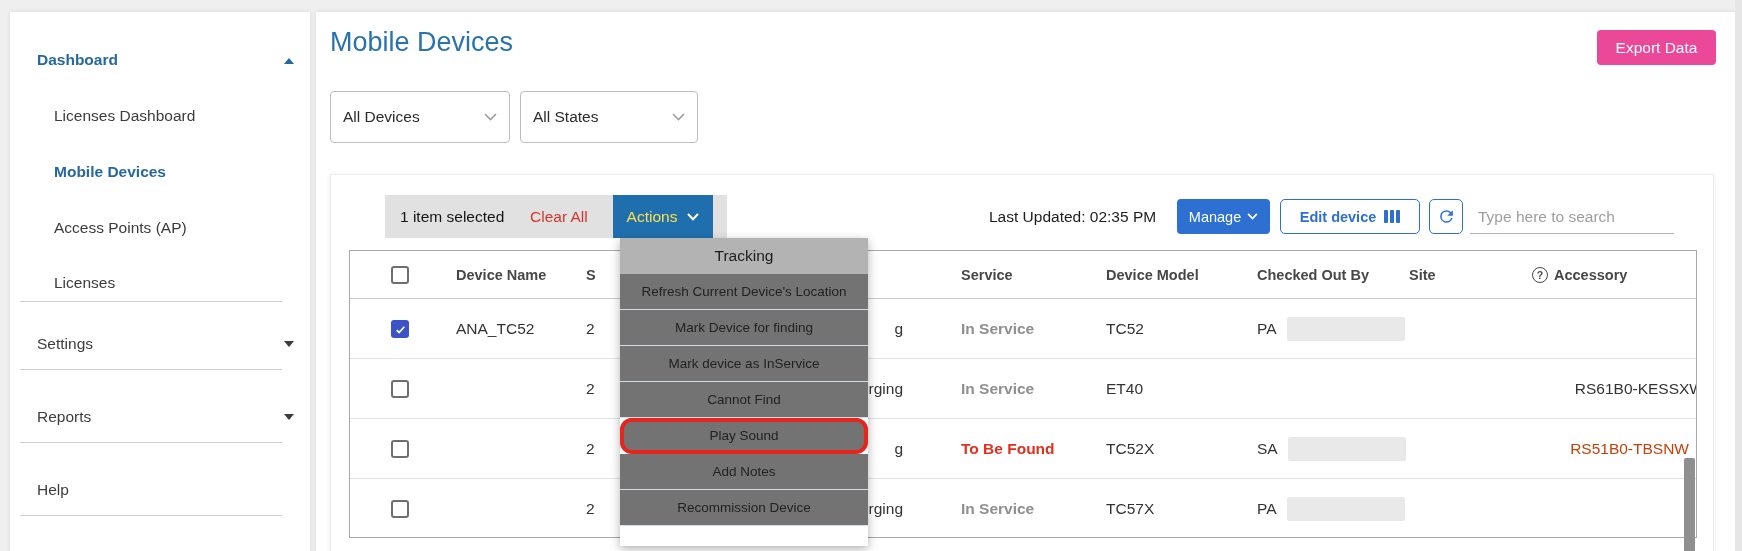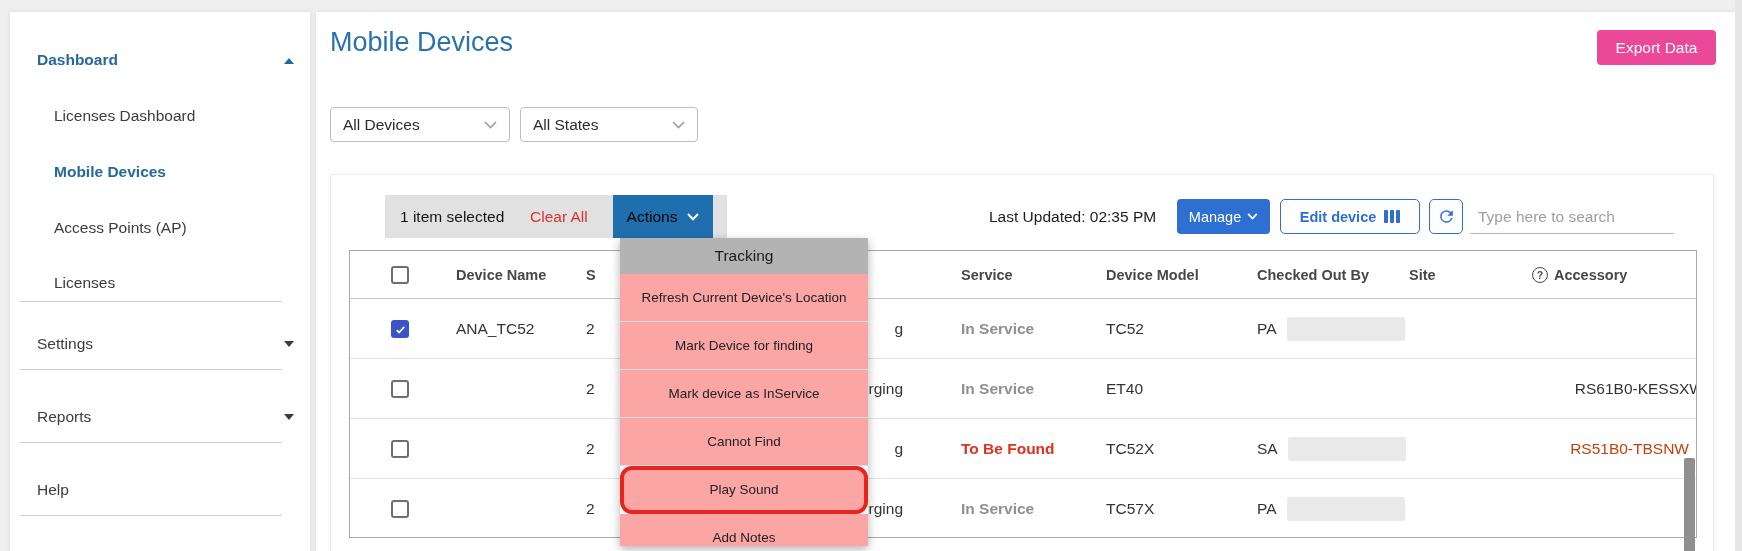--- a/index.html
+++ b/index.html
@@ -18,36 +18,36 @@
   .side-item.blue   { color:#26689e; font-weight:700; }
   .side-divider { position:absolute; left:10px; right:28px; height:0; border-top:1px solid #cfcfcf; }
   .caret { position:absolute; right:16px; width:0; height:0; }
   .caret.down { border-left:5px solid transparent; border-right:5px solid transparent; border-top:6px solid #3c3c3c; }
   .caret.up   { border-left:5px solid transparent; border-right:5px solid transparent; border-bottom:6px solid #26689e; }
 
   
   #page-title { position:absolute; left:330px; top:27px; font-size:27px; color:#2a72ad; font-weight:500; }
   #export-btn { position:absolute; left:1597px; top:30px; width:119px; height:35px; background:#ec4899; color:#fff;
                 border:none; border-radius:4px; font-size:15.5px; font-family:inherit; cursor:pointer; }
-  .filter { position:absolute; top:91px; height:35px; background:#fff; border:1px solid #bdbdbd; border-radius:4px;
-            display:flex; align-items:center; justify-content:space-between; padding:0 12px; font-size:15.5px; color:#2b2b2b; cursor:pointer;margin-top:16px; }
+  .filter { position:absolute; top:91px; height:52px; background:#fff; border:1px solid #bdbdbd; border-radius:4px;
+            display:flex; align-items:center; justify-content:space-between; padding:0 12px; font-size:15.5px; color:#2b2b2b; cursor:pointer; }
   #filter-devices { left:330px; width:180px; }
   #filter-states  { left:520px; width:178px; }
 
   
   #grid-box { position:absolute; left:330px; top:174px; width:1384px; height:400px; background:#fff;
               border:1px solid #ececec; box-shadow:0 1px 5px rgba(0,0,0,.07); }
 
   
   #selection-bar { position:absolute; left:385px; top:195px; width:342px; height:43px; background:#e1e1e1; }
   #selected-text { position:absolute; left:400px; top:195px; height:43px; display:flex; align-items:center;
                    font-size:15.5px; color:#151515; font-weight:500; }
   #clear-all { position:absolute; left:530px; top:195px; height:43px; display:flex; align-items:center;
                font-size:15.5px; color:#d9342c; font-weight:500; cursor:pointer; }
-  #actions-btn { position:absolute; left:613px; top:195px; width:100px; height:43px; background:#1f6fae; color:#000000;
+  #actions-btn { position:absolute; left:613px; top:195px; width:100px; height:43px; background:#1f6fae; color:#fde047;
                  border:none; font-size:15.5px; font-family:inherit; display:flex; align-items:center; justify-content:center; gap:10px; cursor:pointer; }
   #last-updated { position:absolute; left:989px; top:195px; height:43px; display:flex; align-items:center;
                   font-size:15.5px; color:#1c1c1c; }
   #manage-btn { position:absolute; left:1177px; top:199px; width:93px; height:35px; background:#2e6fd2; color:#fff;
                 border:none; border-radius:4px; font-size:14.5px; font-family:inherit; display:flex; align-items:center; justify-content:center; gap:6px; cursor:pointer; }
   #edit-columns-btn { position:absolute; left:1280px; top:199px; width:140px; height:35px; background:#fff; color:#2e6fd2;
                 border:1.5px solid #2e6fd2; border-radius:5px; font-size:14.5px; font-weight:700; font-family:inherit;
                 display:flex; align-items:center; justify-content:center; gap:8px; cursor:pointer; }
   .col-icon { display:inline-flex; gap:2px; }
   .col-icon i { width:4px; height:13px; background:#2e6fd2; border-radius:1px; }
@@ -83,22 +83,22 @@
   .cbox.checked { border:none; background:#3c53c8; display:flex; align-items:center; justify-content:center; }
   .redact { display:inline-block; width:118px; height:24px; background:#e9e9e9; border-radius:2px; margin-left:10px; }
   .help-circle { width:16px; height:16px; border:1.5px solid #4a4a4a; border-radius:50%; display:inline-flex;
                  align-items:center; justify-content:center; font-size:10.5px; font-weight:700; color:#4a4a4a; }
 
   
   #actions-menu { position:absolute; left:620px; top:238px; width:248px; height:308px; background:#fff;
                   box-shadow:0 3px 9px rgba(0,0,0,.30); overflow:hidden; z-index:30; }
   #menu-header { height:36px; background:#b3b3b3; display:flex; align-items:center; justify-content:center;
                  font-size:15.5px; color:#1c1c1c; }
-  .menu-item { height:48px; border-bottom:1px solid #d4dce6; display:flex; align-items:center; justify-content:center;
-               font-size:13.5px; color:#222; background:#fca5a5; cursor:pointer; white-space:nowrap; }
+  .menu-item { height:36px; border-bottom:1px solid #d4dce6; display:flex; align-items:center; justify-content:center;
+               font-size:13.5px; color:#222; background:#737373; cursor:pointer; white-space:nowrap; }
   .menu-item.highlight { outline:4px solid #e8251c; outline-offset:-4px;border-radius:12px; }
 
   
   #v-scrollbar { position:absolute; left:1684px; top:458px; width:11px; height:120px; background:#8f8f8f; border-radius:2px; z-index:40; }
   #right-strip { position:absolute; left:1735px; top:0; width:7px; height:551px; background:#e6e6e6; }
   svg { display:block; }
 </style>
 </head>
 <body>
 <div id="frame">

